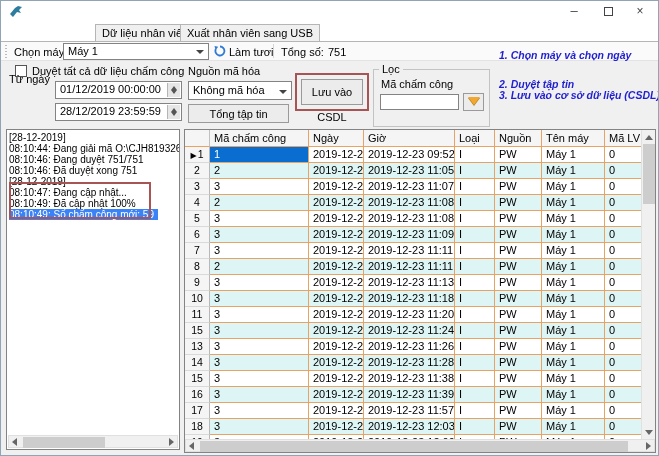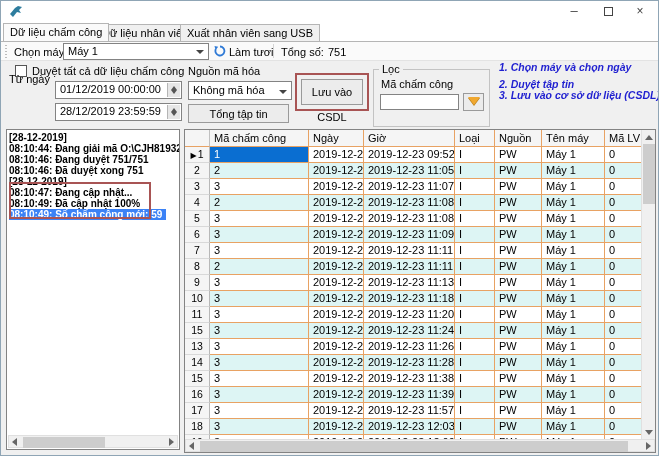--- a/index.html
+++ b/index.html
@@ -67,21 +67,21 @@
             border-left:6px solid transparent; border-right:6px solid transparent;
             border-top:8px solid #f0a830; filter:drop-shadow(0 1px 0 #b87d18); }
 
   .instr { position:absolute; color:#1f1fd0; font-weight:bold; font-style:italic;
            font-size:10.5px; white-space:nowrap; }
 
   
   .log-panel { position:absolute; left:5px; top:128px; width:174px; height:321px;
                background:#fff; border:1px solid #838383; overflow:hidden; }
   .log-lines { position:absolute; left:2px; top:2px; right:0; font-size:10px; line-height:11px;
-               white-space:nowrap;font-weight:bold; }
+               white-space:nowrap; }
   .log-line { height:11px; overflow:hidden; }
   .log-line.hl { background:#3b82f6; color:#fff; display:inline-block; padding-right:4px; }
 
   
   .hscroll { position:absolute; height:13px; background:#f0f0f0; border:1px solid #e0e0e0; }
   .vscroll { position:absolute; width:14px; background:#f0f0f0; border-left:1px solid #e0e0e0; }
   .sb-thumb { position:absolute; background:#cdcdcd; }
   .tri { position:absolute; width:0; height:0; }
   .tri.left  { border-top:4px solid transparent; border-bottom:4px solid transparent; border-right:5px solid #666; }
   .tri.right { border-top:4px solid transparent; border-bottom:4px solid transparent; border-left:5px solid #666; }
@@ -115,21 +115,20 @@
       <svg width="14" height="13" viewBox="0 0 14 13">
         <path d="M1 9 L6 3 L9 1 L13 2 L10 5 L12 8 L8 7 L4 12 Z" fill="#2e7d9e"></path>
       </svg>
     </span>
     <span class="winbtn min">–</span>
     <span class="winbtn max"><span class="maxbox"></span></span>
     <span class="winbtn close">×</span>
   </div>
 
   <div class="tabstrip">
-    <div class="tab t1 active">Dữ liệu chấm công</div>
     <div class="tab t2">Dữ liệu nhân viên</div>
     <div class="tab t3">Xuất nhân viên sang USB</div>
   </div>
   <div class="content-top"></div>
 
   <div class="toolbar"></div>
   <div class="grip"></div>
   <span class="lbl" style="left:13px; top:45px;">Chọn máy</span>
   <div class="combo" style="left:62px; top:42px; width:146px; height:17px;">
     <span>Máy 1</span>
@@ -178,21 +177,21 @@
   <div class="btn" style="left:300px; top:78px; width:62px; height:26px; line-height:25px;">Lưu vào CSDL</div>
 
   <div class="groupbox" style="left:372px; top:68px; width:117px; height:58px;"></div>
   <span class="group-legend" style="left:378px; top:62px;">Lọc</span>
   <span class="lbl" style="left:380px; top:77px;">Mã chấm công</span>
   <input class="txt" style="left: 379px; top: 93px; width: 79px; height: 16px;" value="">
   <div class="funnel-btn" style="left:462px; top:92px; width:21px; height:18px;">
     <span class="funnel"></span>
   </div>
 
-  <div class="instr" style="left:498px; top:60px;">1. Chọn máy và chọn ngày</div>
+  <div class="instr" style="left:498px; top:48px;">1. Chọn máy và chọn ngày</div>
   <div class="instr" style="left:498px; top:77px;">2. Duyệt tập tin</div>
   <div class="instr" style="left:498px; top:88px;">3. Lưu vào cơ sở dữ liệu (CSDL)</div>
 
   <div class="log-panel">
     <div class="log-lines" id="log-lines"><div class="log-line">[28-12-2019]</div><div class="log-line">08:10:44: Đang giải mã O:\CJH8193260163_attlo</div><div class="log-line">08:10:46: Đang duyệt 751/751</div><div class="log-line">08:10:46: Đã duyệt xong 751</div><div class="log-line">[28-12-2019]</div><div class="log-line">08:10:47: Đang cập nhật...</div><div class="log-line">08:10:49: Đã cập nhật 100%</div><div class="log-line hl">08:10:49: Số chấm công mới: 59</div></div>
     <div class="hscroll" style="left:1px; right:1px; bottom:1px;">
       <span class="tri left" style="left:3px; top:2px;"></span>
       <div class="sb-thumb" style="left:14px; top:1px; width:82px; height:11px;"></div>
       <span class="tri right" style="right:3px; top:2px;"></span>
     </div>

